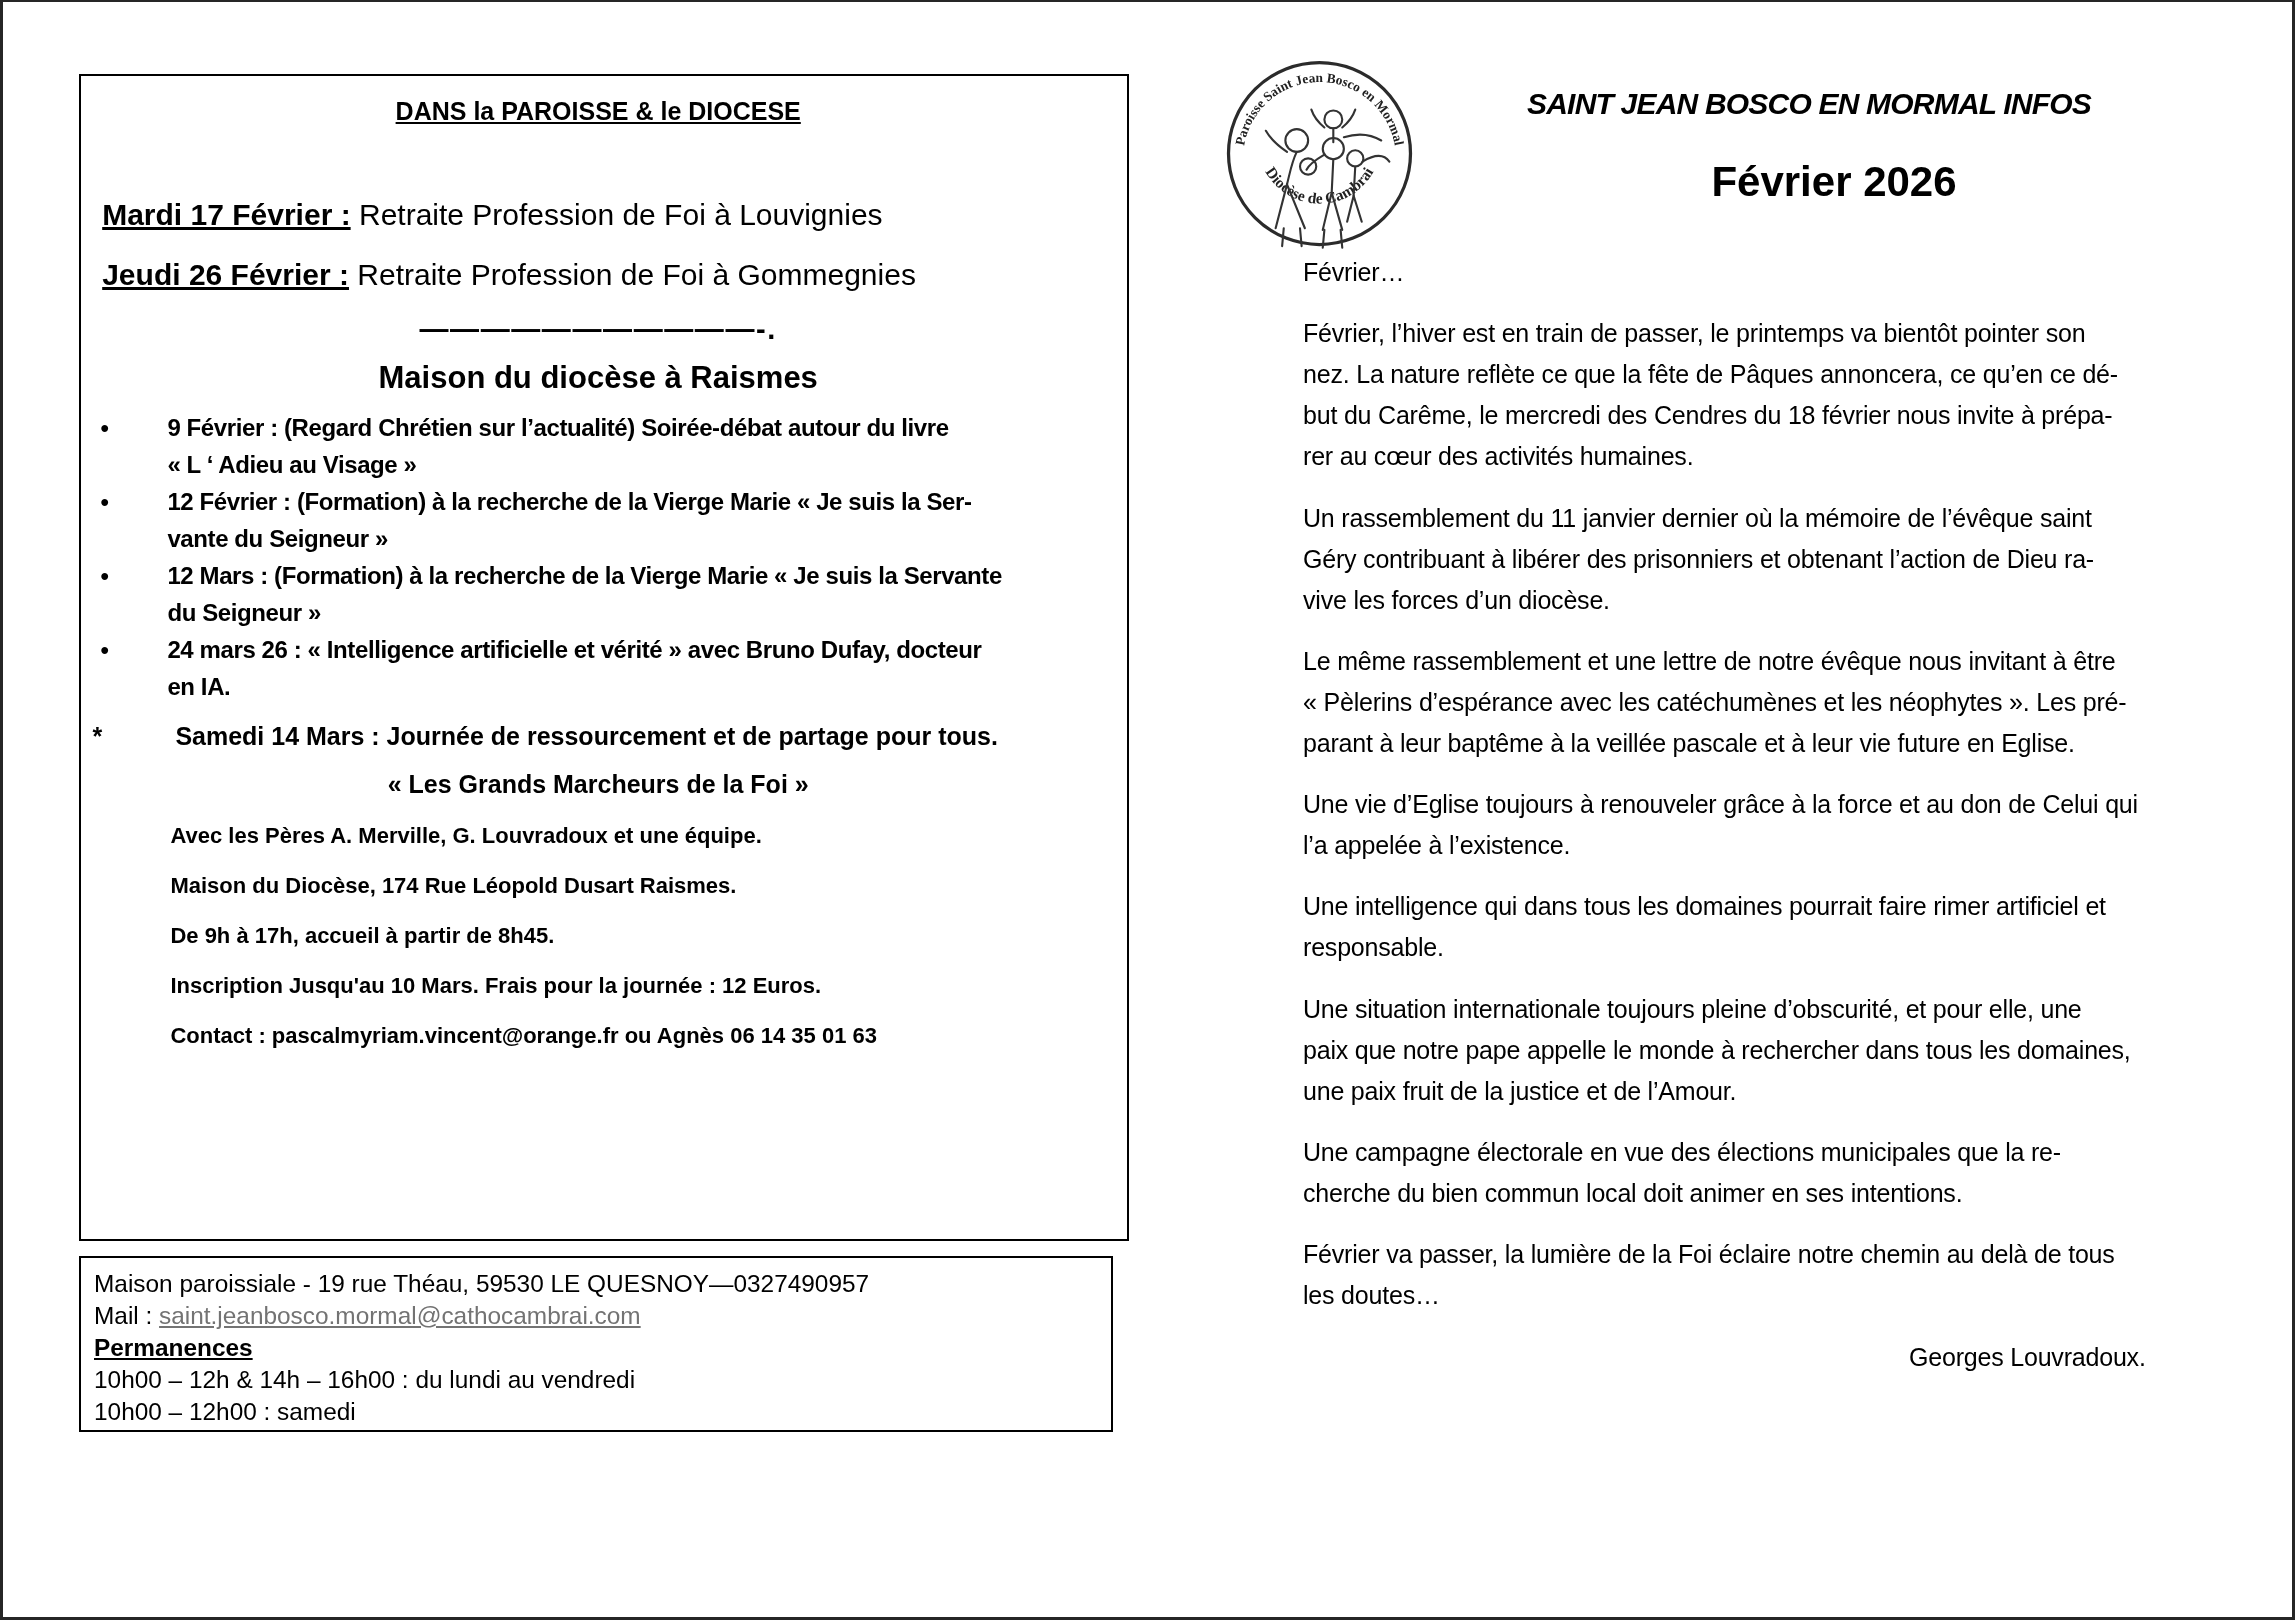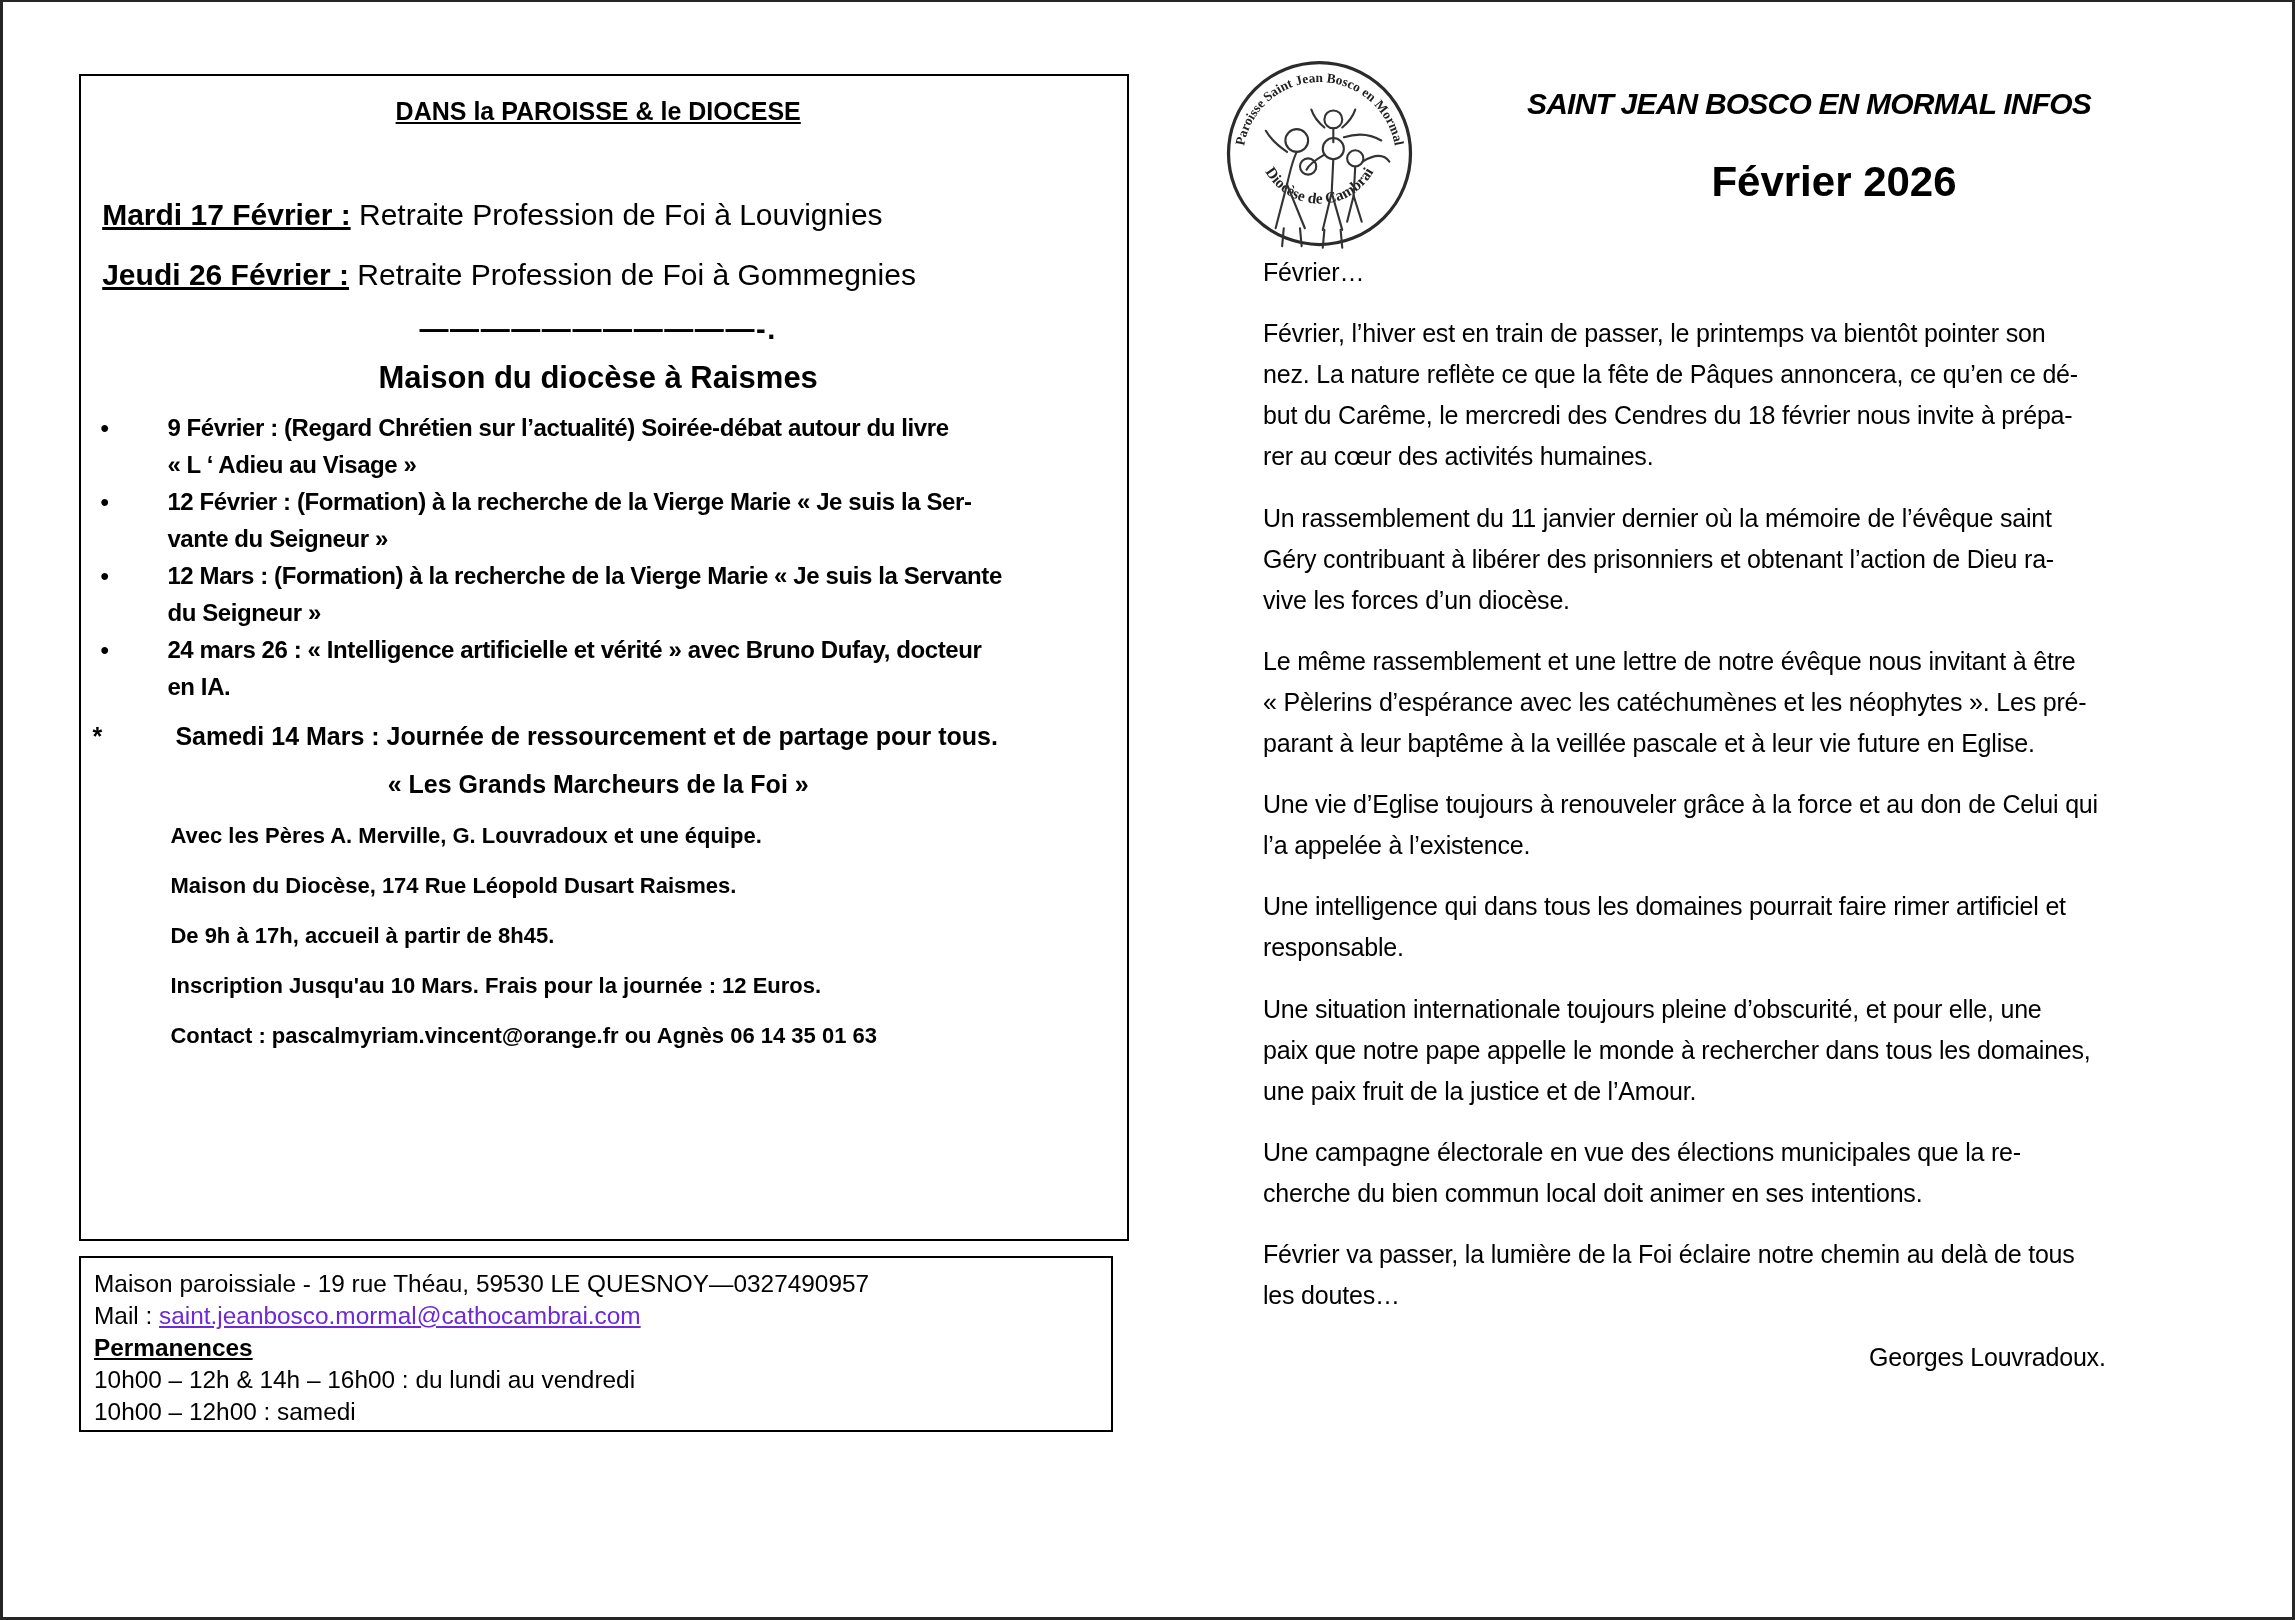--- a/index.html
+++ b/index.html
@@ -46,36 +46,36 @@
   .quote-line{text-align:center;font-weight:bold;font-size:25px;margin-top:11.4px;line-height:36px;}
   .detail-line{margin-left:78px;font-weight:bold;font-size:22px;margin-top:17px;line-height:33px;}
 
   .contact-box{
     position:absolute;left:76px;top:1254px;
     width:1034px;height:176px;
     border:2.4px solid #000;box-sizing:border-box;
     padding:9.8px 13px;
     font-size:24.4px;line-height:32px;
   }
-  .contact-box .mail-link{text-decoration:underline;color:#6d28d9;}
+  .contact-box .mail-link{text-decoration:underline;color:#737373;}
   .permanences{font-weight:bold;text-decoration:underline;}
 
   
   .logo{position:absolute;left:1219px;top:54px;width:195px;height:195px;}
   .masthead-title{
     position:absolute;left:1424px;top:85px;width:764px;
     text-align:center;font-size:30px;font-weight:bold;font-style:italic;
     letter-spacing:-0.8px;white-space:nowrap;
   }
   .masthead-issue{
     position:absolute;left:1652px;top:156px;width:358px;
     text-align:center;font-size:42px;font-weight:bold;
   }
   .article{
-    position:absolute;left:1260px;top:250px;width:959px;
+    position:absolute;left:1300px;top:250px;width:959px;
     font-size:25px;line-height:41px;letter-spacing:-0.2px;
   }
   .article p{margin:0 0 20.3px 0;white-space:pre-line;}
   .signature{margin-top:4px;padding-left:606px;font-size:25px;}
 </style>
 </head>
 <body>
 
 <div class="page">
 

